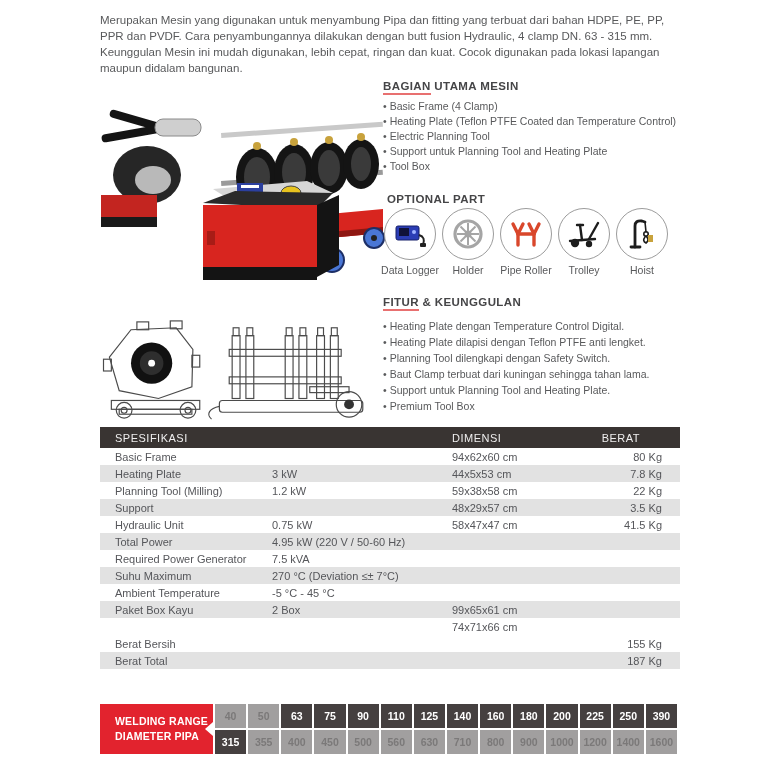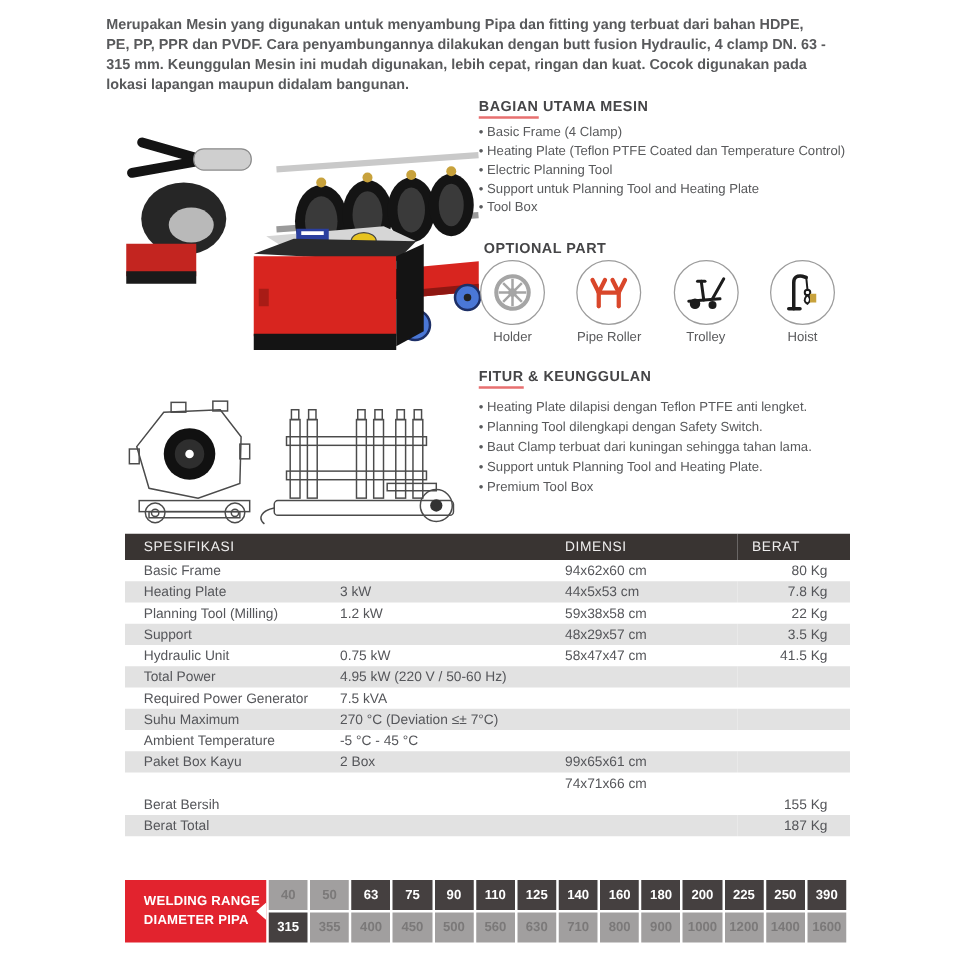--- a/index.html
+++ b/index.html
@@ -11,21 +11,21 @@
     --inactive_cell_bg:#a19f9f;
     --inactive_cell_text:#7b7979;
     --text_gray:#58595b;
     --heading_gray:#454547;
   }
   *{margin:0;padding:0;box-sizing:border-box;}
   html,body{background:#fff;}
   body{font-family:"Liberation Sans",sans-serif;color:var(--text_gray);}
   .page{position:relative;width:767px;height:765px;background:#fff;overflow:hidden;}
 
-  .intro{position:absolute;left:85px;top:12px;width:578px;font-size:11.5px;line-height:16px;color:var(--text_gray);font-weight:bold;}
+  .intro{position:absolute;left:100px;top:12px;width:578px;font-size:11.5px;line-height:16px;color:var(--text_gray);}
 
   .photo{position:absolute;left:95px;top:83px;width:292px;height:202px;}
   .drawing{position:absolute;left:95px;top:316px;width:292px;height:110px;}
 
   .sec-heading{position:absolute;font-size:11.5px;font-weight:bold;letter-spacing:.4px;color:var(--heading_gray);}
   .sec-heading .hl{border-bottom:2px solid var(--underline_red);padding-bottom:1px;}
 
   .bullets{position:absolute;width:300px;font-size:10.5px;color:var(--text_gray);}
   .bullets .bullet{white-space:nowrap;}
   .bullets.tight .bullet{line-height:15px;}
@@ -125,20 +125,32 @@
       <div class="bullet"><span class="dot">•</span><span>Support untuk Planning Tool and Heating Plate</span></div>
       <div class="bullet"><span class="dot">•</span><span>Tool Box</span></div>
     </div>
 
   <h2 class="sec-heading" style="left:387px;top:193px;">OPTIONAL PART</h2>
 
   <div class="opt-row">
     <div class="opt-item">
       <div class="opt-circle">
         <svg width="34" height="34" viewBox="0 0 34 34">
+          <rect x="3" y="9" width="23" height="14" rx="2" fill="#2b3db5" stroke="#16206b"></rect>
+          <rect x="6" y="11" width="10" height="8" fill="#10123a"></rect>
+          <circle cx="21" cy="15" r="2" fill="#9fb2ff"></circle>
+          <path d="M26,18 q7,2 4,10" stroke="#222" stroke-width="2" fill="none"></path>
+          <rect x="27" y="26" width="6" height="4" rx="1" fill="#222"></rect>
+        </svg>
+      </div>
+      <div class="opt-label">Data Logger</div>
+    </div>
+    <div class="opt-item">
+      <div class="opt-circle">
+        <svg width="34" height="34" viewBox="0 0 34 34">
           <circle cx="17" cy="17" r="13" fill="none" stroke="#a5a5a5" stroke-width="3.2"></circle>
           <circle cx="17" cy="17" r="3.5" fill="#a5a5a5"></circle>
           <g stroke="#a5a5a5" stroke-width="2">
             <line x1="17" y1="6" x2="17" y2="28"></line>
             <line x1="6" y1="17" x2="28" y2="17"></line>
             <line x1="9.5" y1="9.5" x2="24.5" y2="24.5"></line>
             <line x1="24.5" y1="9.5" x2="9.5" y2="24.5"></line>
           </g>
         </svg>
       </div>
@@ -185,20 +197,21 @@
           </g>
           <rect x="23" y="18" width="5" height="7" fill="#c8a23c"></rect>
         </svg>
       </div>
       <div class="opt-label">Hoist</div>
     </div>
   </div>
 
   <h2 class="sec-heading" style="left:383px;top:296px;"><span class="hl">FITUR</span><span> &amp; KEUNGGULAN</span></h2>
   <div class="bullets wide" style="left:383px;top:318px;">
+      <div class="bullet"><span class="dot">•</span><span>Heating Plate dengan Temperature Control Digital.</span></div>
       <div class="bullet"><span class="dot">•</span><span>Heating Plate dilapisi dengan Teflon PTFE anti lengket.</span></div>
       <div class="bullet"><span class="dot">•</span><span>Planning Tool dilengkapi dengan Safety Switch.</span></div>
       <div class="bullet"><span class="dot">•</span><span>Baut Clamp terbuat dari kuningan sehingga tahan lama.</span></div>
       <div class="bullet"><span class="dot">•</span><span>Support untuk Planning Tool and Heating Plate.</span></div>
       <div class="bullet"><span class="dot">•</span><span>Premium Tool Box</span></div>
     </div>
 
   <svg class="drawing" viewBox="0 0 292 112">
     <g stroke="#4b4b4b" fill="none" stroke-width="1.2">
 

